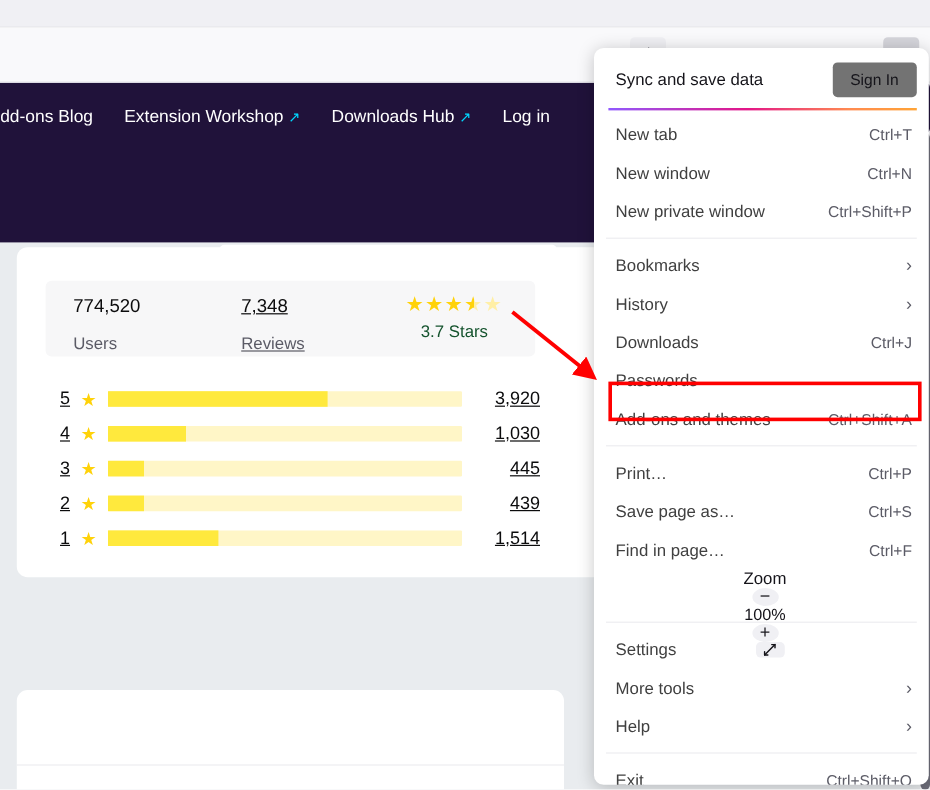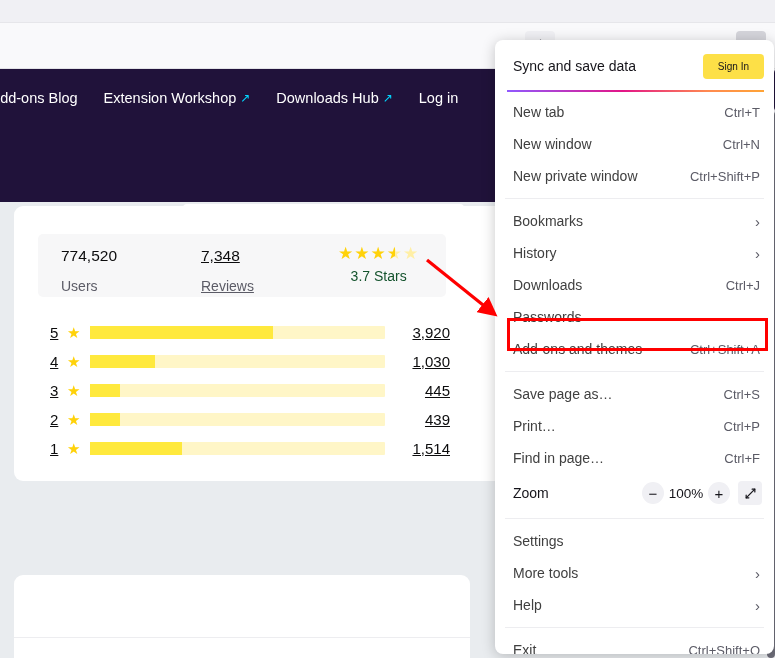--- a/index.html
+++ b/index.html
@@ -122,38 +122,38 @@
     background: #ffffff; border-radius: 8px;
     box-shadow: 0 2px 14px rgba(0,0,0,0.22);
     padding: 6px 0 8px 0; overflow: hidden;
   }
   .sync-row {
     height: 40px; display: flex; align-items: center; justify-content: space-between;
     padding: 0 10px 0 18px;
   }
   .sync-label { font-size: 14px; color: #15141a; }
   .sign-in-btn {
-    background: #fde047; color: #15141a; font-size: 10px;
+    background: #737373; color: #15141a; font-size: 13px;
     padding: 7px 15px; border-radius: 4px; border: none;
   }
   .grad-sep {
     height: 2px; margin: 4px 10px 4px 12px;
     background: linear-gradient(90deg,#9059ff 0%,#e31587 45%,#ff8a50 78%,#ffa436 100%);
   }
   .mi {
     height: 32px; display: flex; align-items: center; justify-content: space-between;
     padding: 0 14px 0 18px; position: relative;
   }
   .mi-label { font-size: 14px; color: #404040; }
   .mi-accel { font-size: 13px; color: #5b5b66; }
   .mi-chev { color: #5b5b66; font-size: 15px; line-height: 1; }
   .sep { height: 1px; background: #ededf0; margin: 6px 10px; }
 
   .zoom-row {
-    height: 38px; display: flex; align-items: center; padding: 0 12px 0 18px;
+    height: 38px; display: flex; align-items: center; padding: 0 12px 0 18px; flex-direction: column;
   }
   .zoom-label { font-size: 14px; color: #15141a; flex: 1; }
   .zr-btn {
     width: 22px; height: 22px; border-radius: 50%; background: #f0f0f4;
     display: flex; align-items: center; justify-content: center;
     font-size: 15px; color: #15141a; line-height: 1;
   }
   .zoom-pct { font-size: 13.5px; color: #15141a; width: 44px; text-align: center; }
   .zoom-full {
     width: 24px; height: 24px; border-radius: 4px; background: #f0f0f4;
@@ -338,26 +338,26 @@
       <span class="mi-accel"></span>
     </div>
     <div class="mi">
       <span class="mi-label">Add-ons and themes</span>
       <span class="mi-accel">Ctrl+Shift+A</span>
     </div>
 
     <div class="sep"></div>
 
     <div class="mi">
+      <span class="mi-label">Print…</span>
+      <span class="mi-accel">Ctrl+P</span>
+    </div>
+    <div class="mi">
       <span class="mi-label">Save page as…</span>
       <span class="mi-accel">Ctrl+S</span>
-    </div>
-    <div class="mi">
-      <span class="mi-label">Print…</span>
-      <span class="mi-accel">Ctrl+P</span>
     </div>
     <div class="mi">
       <span class="mi-label">Find in page…</span>
       <span class="mi-accel">Ctrl+F</span>
     </div>
 
     <div class="zoom-row">
       <span class="zoom-label">Zoom</span>
       <span class="zr-btn">−</span>
       <span class="zoom-pct">100%</span>

